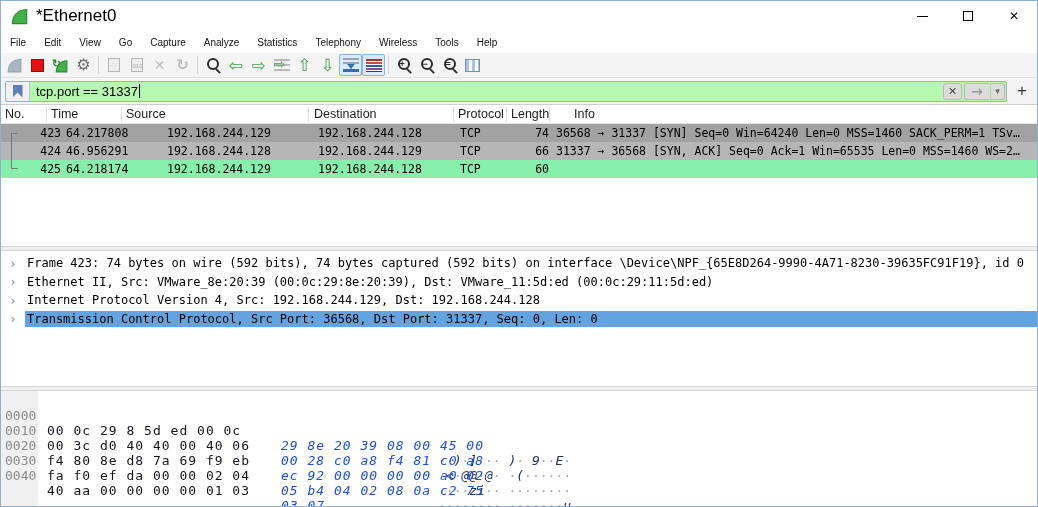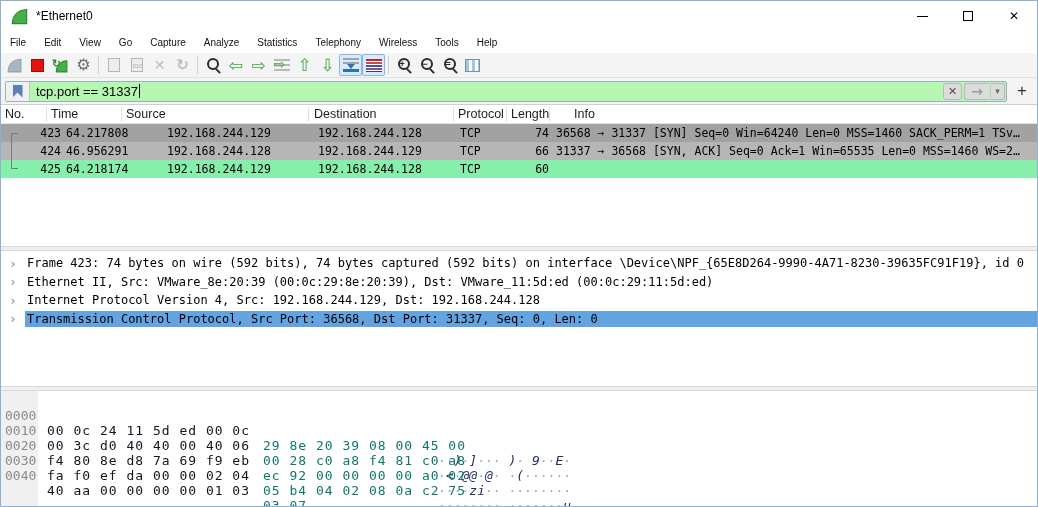--- a/index.html
+++ b/index.html
@@ -5,21 +5,21 @@
   * { margin:0; padding:0; box-sizing:border-box; }
   html,body { background:#c9c9c9; }
   .window{
     position:relative; width:1038px; height:507px; background:#fff;
     border:1px solid #8fb0cf; font-family:"Liberation Sans",sans-serif; color:#111;
     overflow:hidden;
   }
   
   .titlebar{ height:30px; display:flex; align-items:center; background:#fff; }
   .app-icon{ margin-left:9px; width:19px; height:19px; display:inline-flex; }
-  .wtitle{ margin-left:7px; font-size:12px; color:#000; }
+  .wtitle{ margin-left:7px; font-size:17px; color:#000; }
   .wcontrols{ margin-left:auto; display:flex; height:30px; }
   .wc{ width:46px; height:30px; display:flex; align-items:center; justify-content:center; cursor:default; }
   .g-min{ width:11px; height:1px; background:#000; display:block; }
   .g-max{ width:10px; height:10px; border:1px solid #000; display:block; }
   .g-close{ font-size:12px; font-weight:400; color:#000; }
   
   .menubar{ height:22px; display:flex; align-items:center; background:#fff; font-size:10px; }
   .mitem{ padding:2px 9px; color:#111; }
   
   .toolbar{ height:25px; background:#f4f4f4; border-bottom:1px solid #e2e2e2; display:flex; align-items:center; padding-left:2px; }
@@ -96,21 +96,21 @@
   .expander{ width:24px; text-align:center; color:#8a8a8a; flex:0 0 24px; }
   .expander::before{ content:"›"; font-size:13px; }
   .dtext{ flex:1; padding:1px 2px; }
   .dline.sel .dtext{ background:#62a3e0; }
   
   .hexpane{ height:116px; background:#fff; position:relative; padding-top:2px; border-left:1px solid #cfe0ee; margin-left:-1px; }
   .offsetstrip{ position:absolute; left:0; top:0; bottom:0; width:37px; background:#f0f0f0; }
   .hrow{ position:relative; height:15px; line-height:15px; font-family:"DejaVu Sans Mono",monospace; font-size:13px; white-space:pre; }
   .hoff{ position:absolute; left:4px; color:#8a8a8a; }
   .h1{ position:absolute; left:46px; letter-spacing:1px; color:#14141e; }
-  .h2{ position:absolute; left:262px; letter-spacing:1px; color:#0f766e; }
+  .h2{ position:absolute; left:280px; letter-spacing:1px; color:#1d4ed8;font-style:italic; }
   .ascii{ position:absolute; left:437px; color:#23305e;font-style:italic; }
   .ascii .dim{ color:#97a1b3; }
 </style>
 </head>
 <body>
 
 <div class="window">
 
   <div class="titlebar">
     <span class="app-icon">
@@ -312,21 +312,21 @@
       <span class="dtext">Transmission Control Protocol, Src Port: 36568, Dst Port: 31337, Seq: 0, Len: 0</span>
     </div>
   </div>
 
   <div class="split"></div>
 
   <div class="hexpane">
     <div class="offsetstrip"></div>
     <div class="hrow">
       <span class="hoff">0000</span>
-      <span class="h1">00 0c 24 11 5d ed 00 0c</span>
+      <span class="h1">00 0c 29 8 5d ed 00 0c</span>
       <span class="h2">29 8e 20 39 08 00 45 00</span>
       <span class="ascii"><span class="dim">·</span><span class="dim">·</span>)<span class="dim">·</span>]<span class="dim">·</span><span class="dim">·</span><span class="dim">·</span> )<span class="dim">·</span> 9<span class="dim">·</span><span class="dim">·</span>E<span class="dim">·</span></span>
     </div>
     <div class="hrow">
       <span class="hoff">0010</span>
       <span class="h1">00 3c d0 40 40 00 40 06</span>
       <span class="h2">00 28 c0 a8 f4 81 c0 a8</span>
       <span class="ascii"><span class="dim">·</span>&lt;<span class="dim">·</span>@@<span class="dim">·</span>@<span class="dim">·</span> <span class="dim">·</span>(<span class="dim">·</span><span class="dim">·</span><span class="dim">·</span><span class="dim">·</span><span class="dim">·</span><span class="dim">·</span></span>
     </div>
     <div class="hrow">

